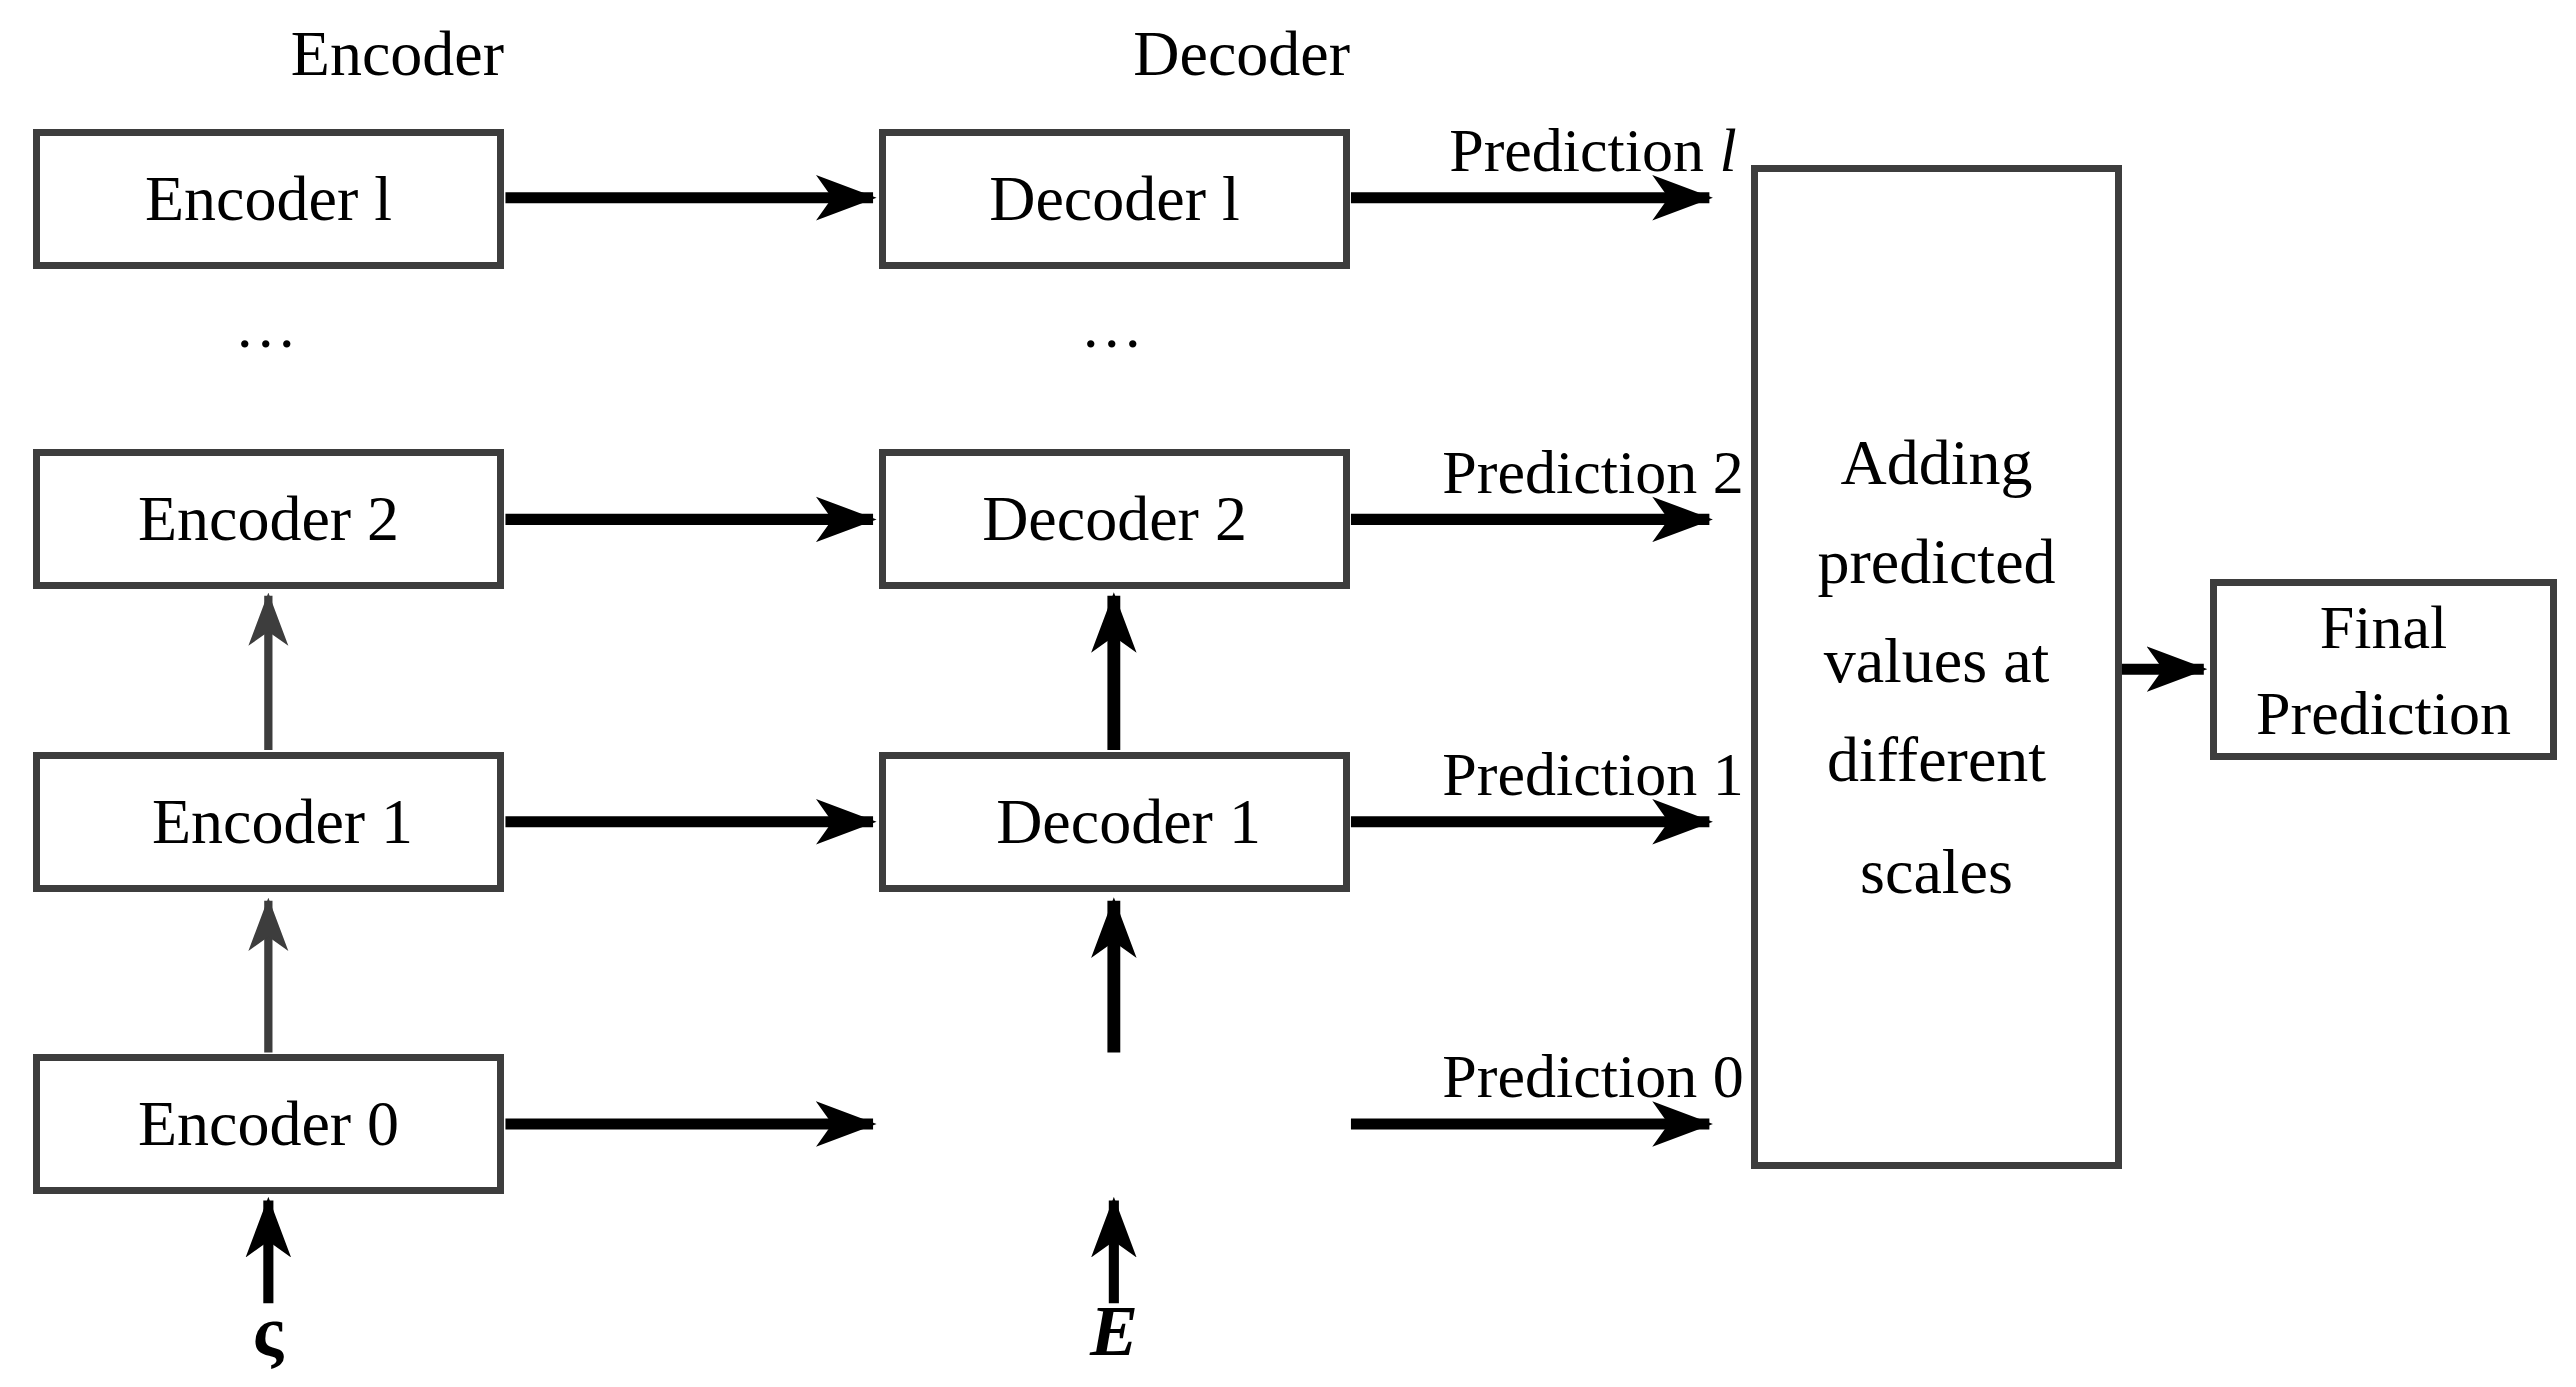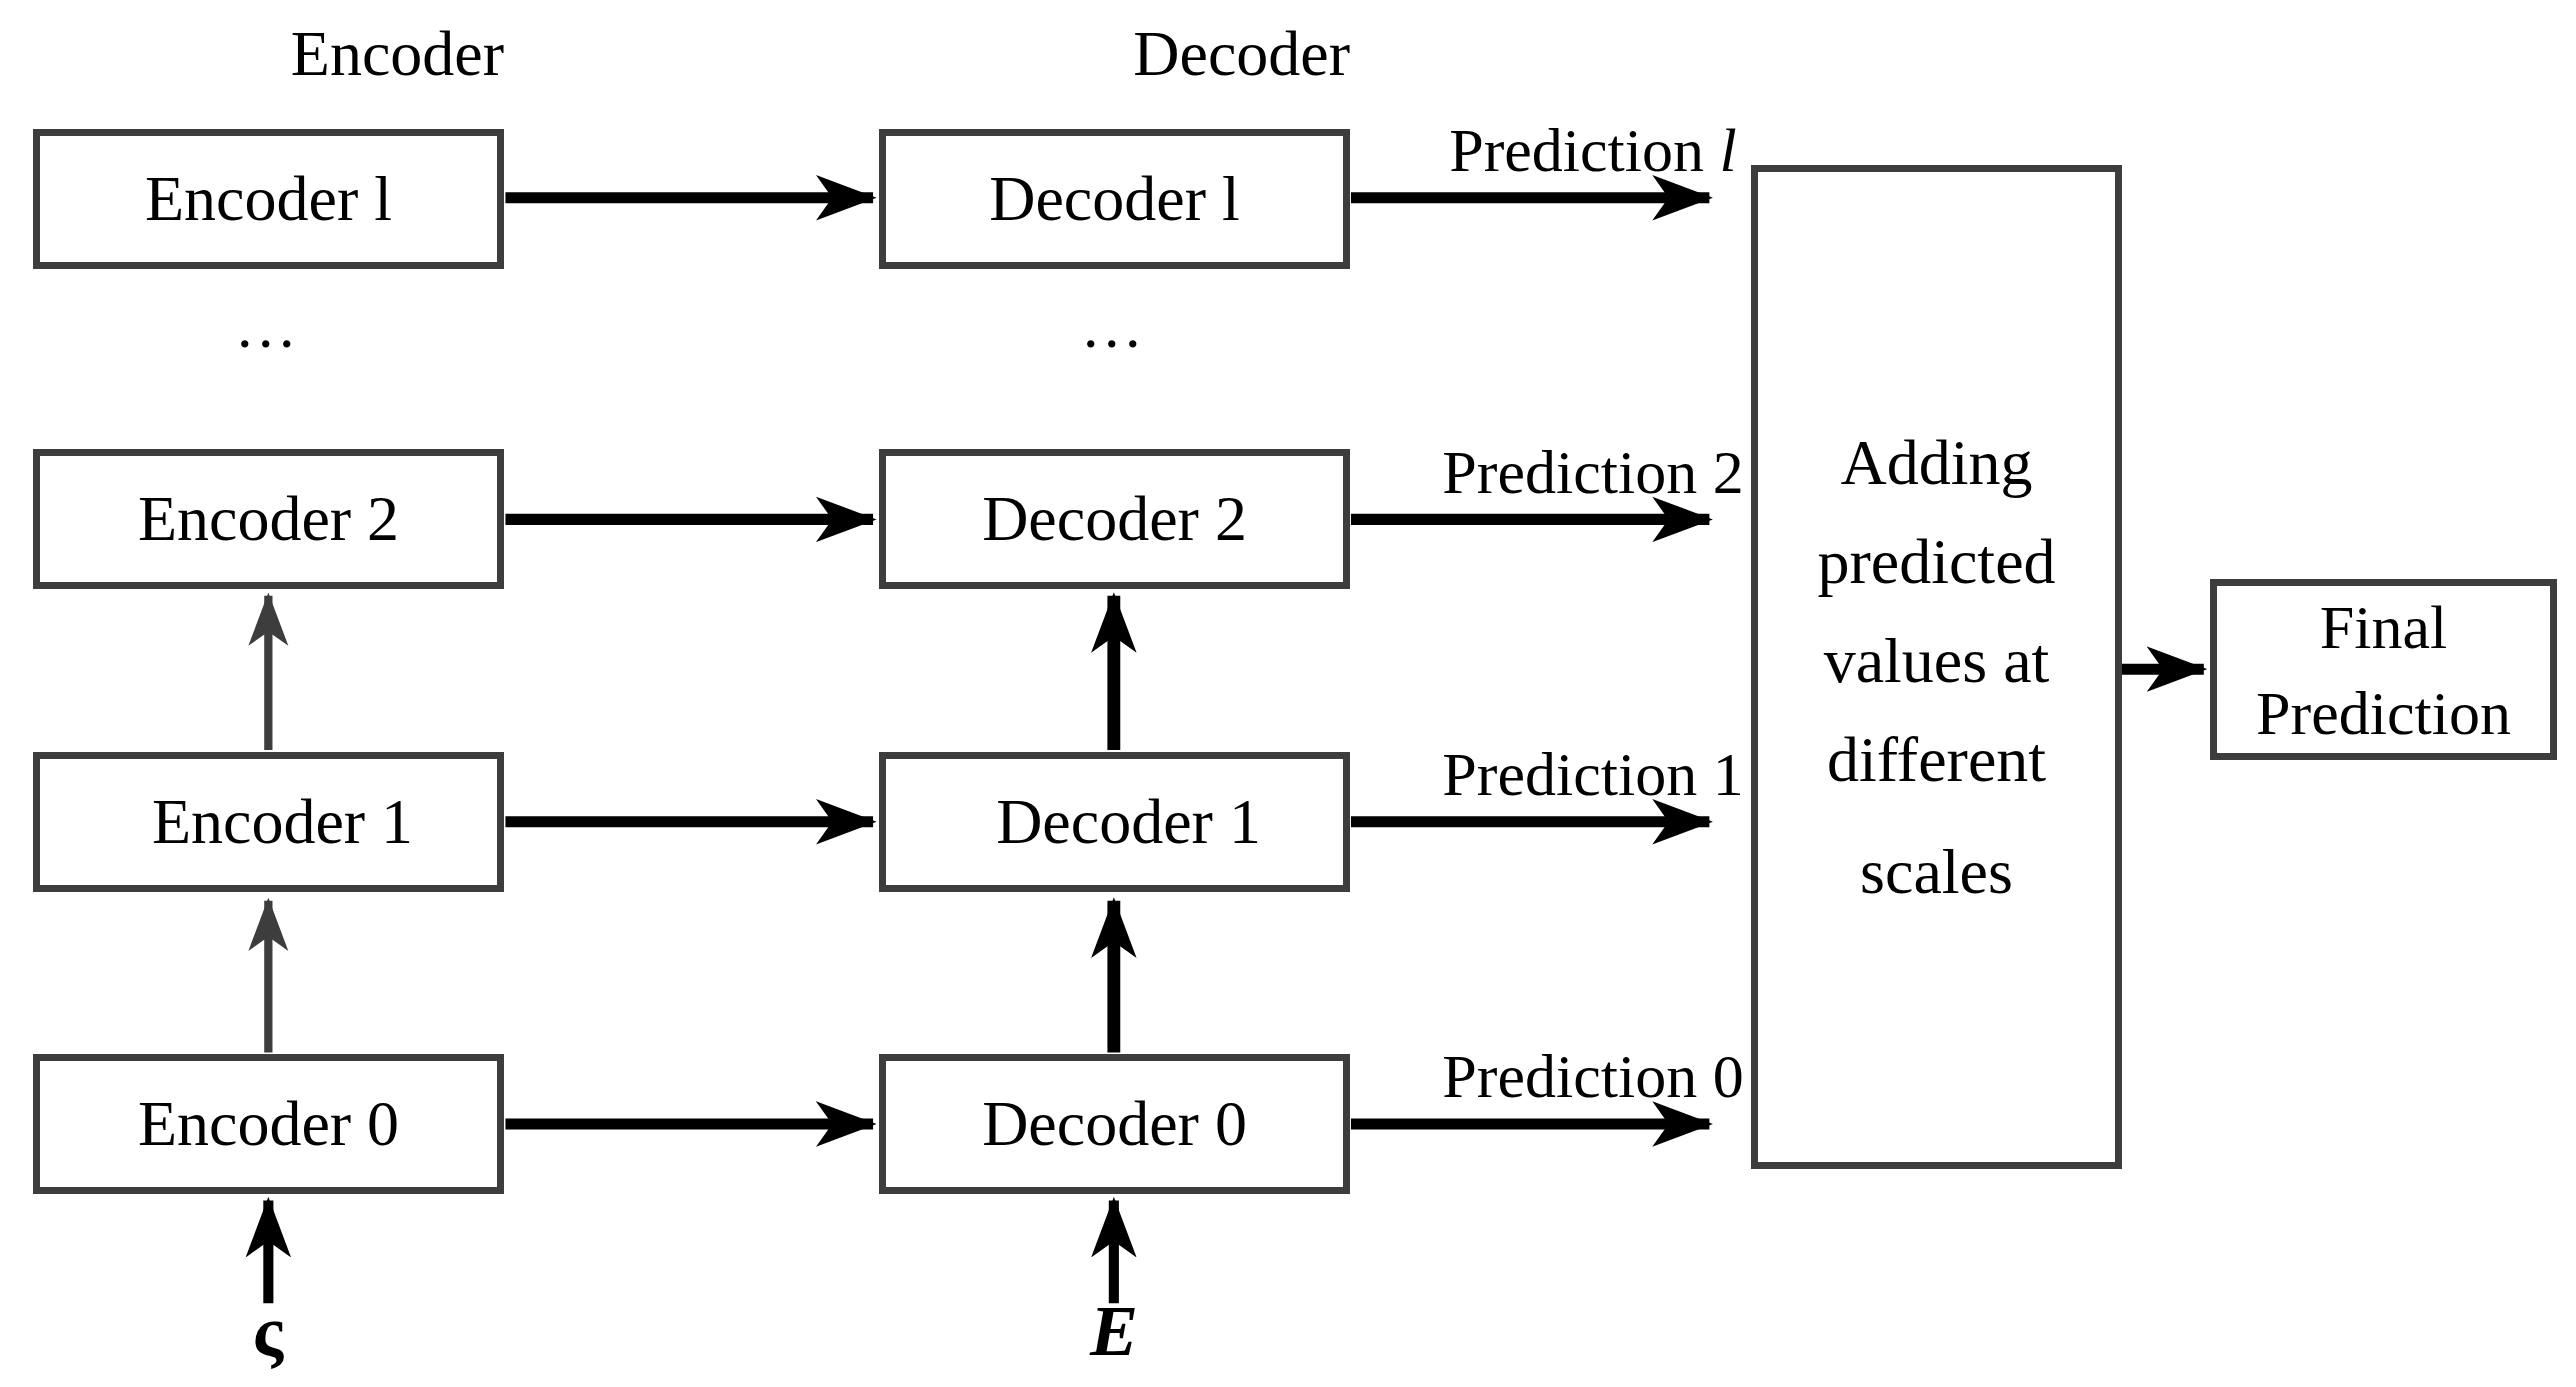--- a/index.html
+++ b/index.html
@@ -177,23 +177,20 @@
 
   <div class="box stage-box dec row1">
       <span>Decoder l</span>
     </div>
   <div class="box stage-box dec row2">
       <span>Decoder 2</span>
     </div>
   <div class="box stage-box dec row3">
       <span>Decoder 1</span>
     </div>
-  <div class="box stage-box dec row4">
-      <span>Decoder 0</span>
-    </div>
 
   <div class="dots enc">...</div>
   <div class="dots dec">...</div>
 
   <div class="pred-label pred1">
     <span>Prediction</span>&nbsp;<span class="italic-num">l</span>
   </div>
   <div class="pred-label pred2">
     <span>Prediction</span>&nbsp;<span>2</span>
   </div>

